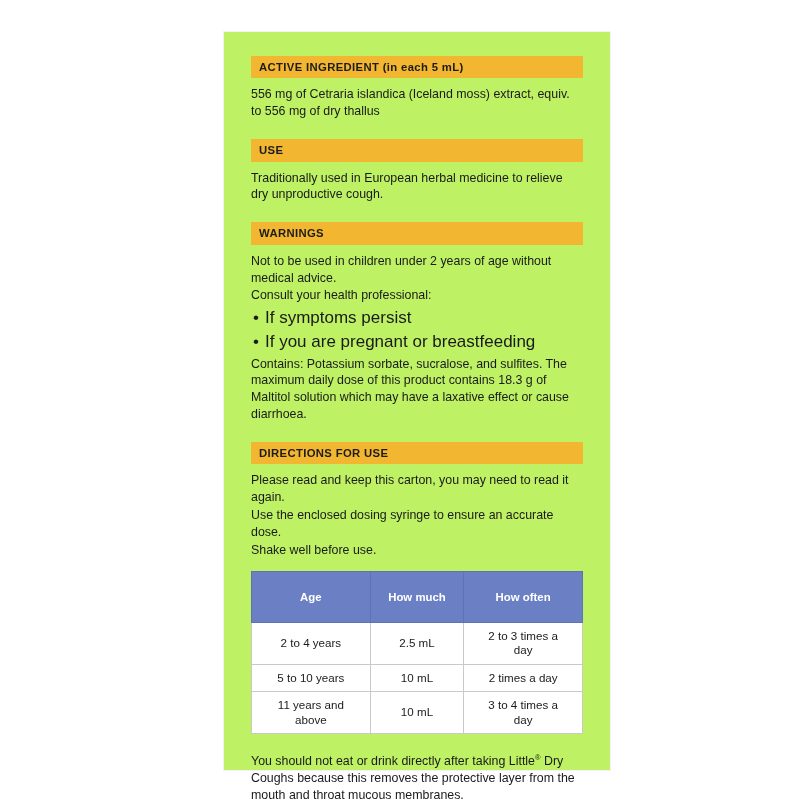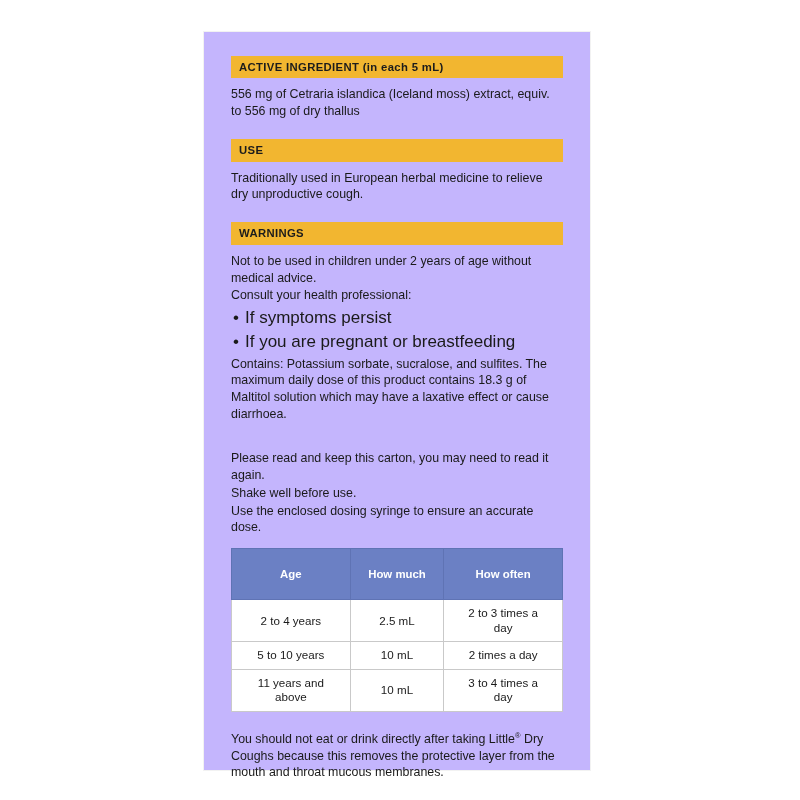--- a/index.html
+++ b/index.html
@@ -12,25 +12,25 @@
   }
   #page {
     position: relative;
     width: 800px;
     height: 800px;
     background: #ffffff;
     overflow: hidden;
   }
   .carton {
     position: absolute;
-    left: 204px;
+    left: 224px;
     top: 32px;
     width: 386px;
     height: 738px;
-    background: #c4b5fd;
+    background: #bef264;
     box-shadow: 0 0 0 1px #f2f2f2;
   }
   .content {
     position: absolute;
     left: 27px;
     top: 24px;
     width: 332px;
   }
   .band {
     background: #f2b630;
@@ -143,23 +143,24 @@
       <div class="body-text">Not to be used in children under 2 years of age without medical advice.</div>
       <div class="body-text tight">Consult your health professional:</div>
       <ul class="bullets">
         <li>If symptoms persist</li>
         <li>If you are pregnant or breastfeeding</li>
       </ul>
       <div class="body-text tight">Contains: Potassium sorbate, sucralose, and sulfites. The maximum daily dose of this product contains 18.3 g of Maltitol solution which may have a laxative effect or cause diarrhoea.</div>
 
       <div class="gap-before-band"></div>
 
+      <div class="band">DIRECTIONS FOR USE</div>
       <div class="body-text">Please read and keep this carton, you may need to read it again.</div>
+      <div class="body-text tight">Use the enclosed dosing syringe to ensure an accurate dose.</div>
       <div class="body-text tight">Shake well before use.</div>
-      <div class="body-text tight">Use the enclosed dosing syringe to ensure an accurate dose.</div>
 
       <table class="dosing">
         <thead>
           <tr>
             <th class="col-age">Age</th>
             <th class="col-much">How much</th>
             <th class="col-often">How often</th>
           </tr>
         </thead>
         <tbody>

